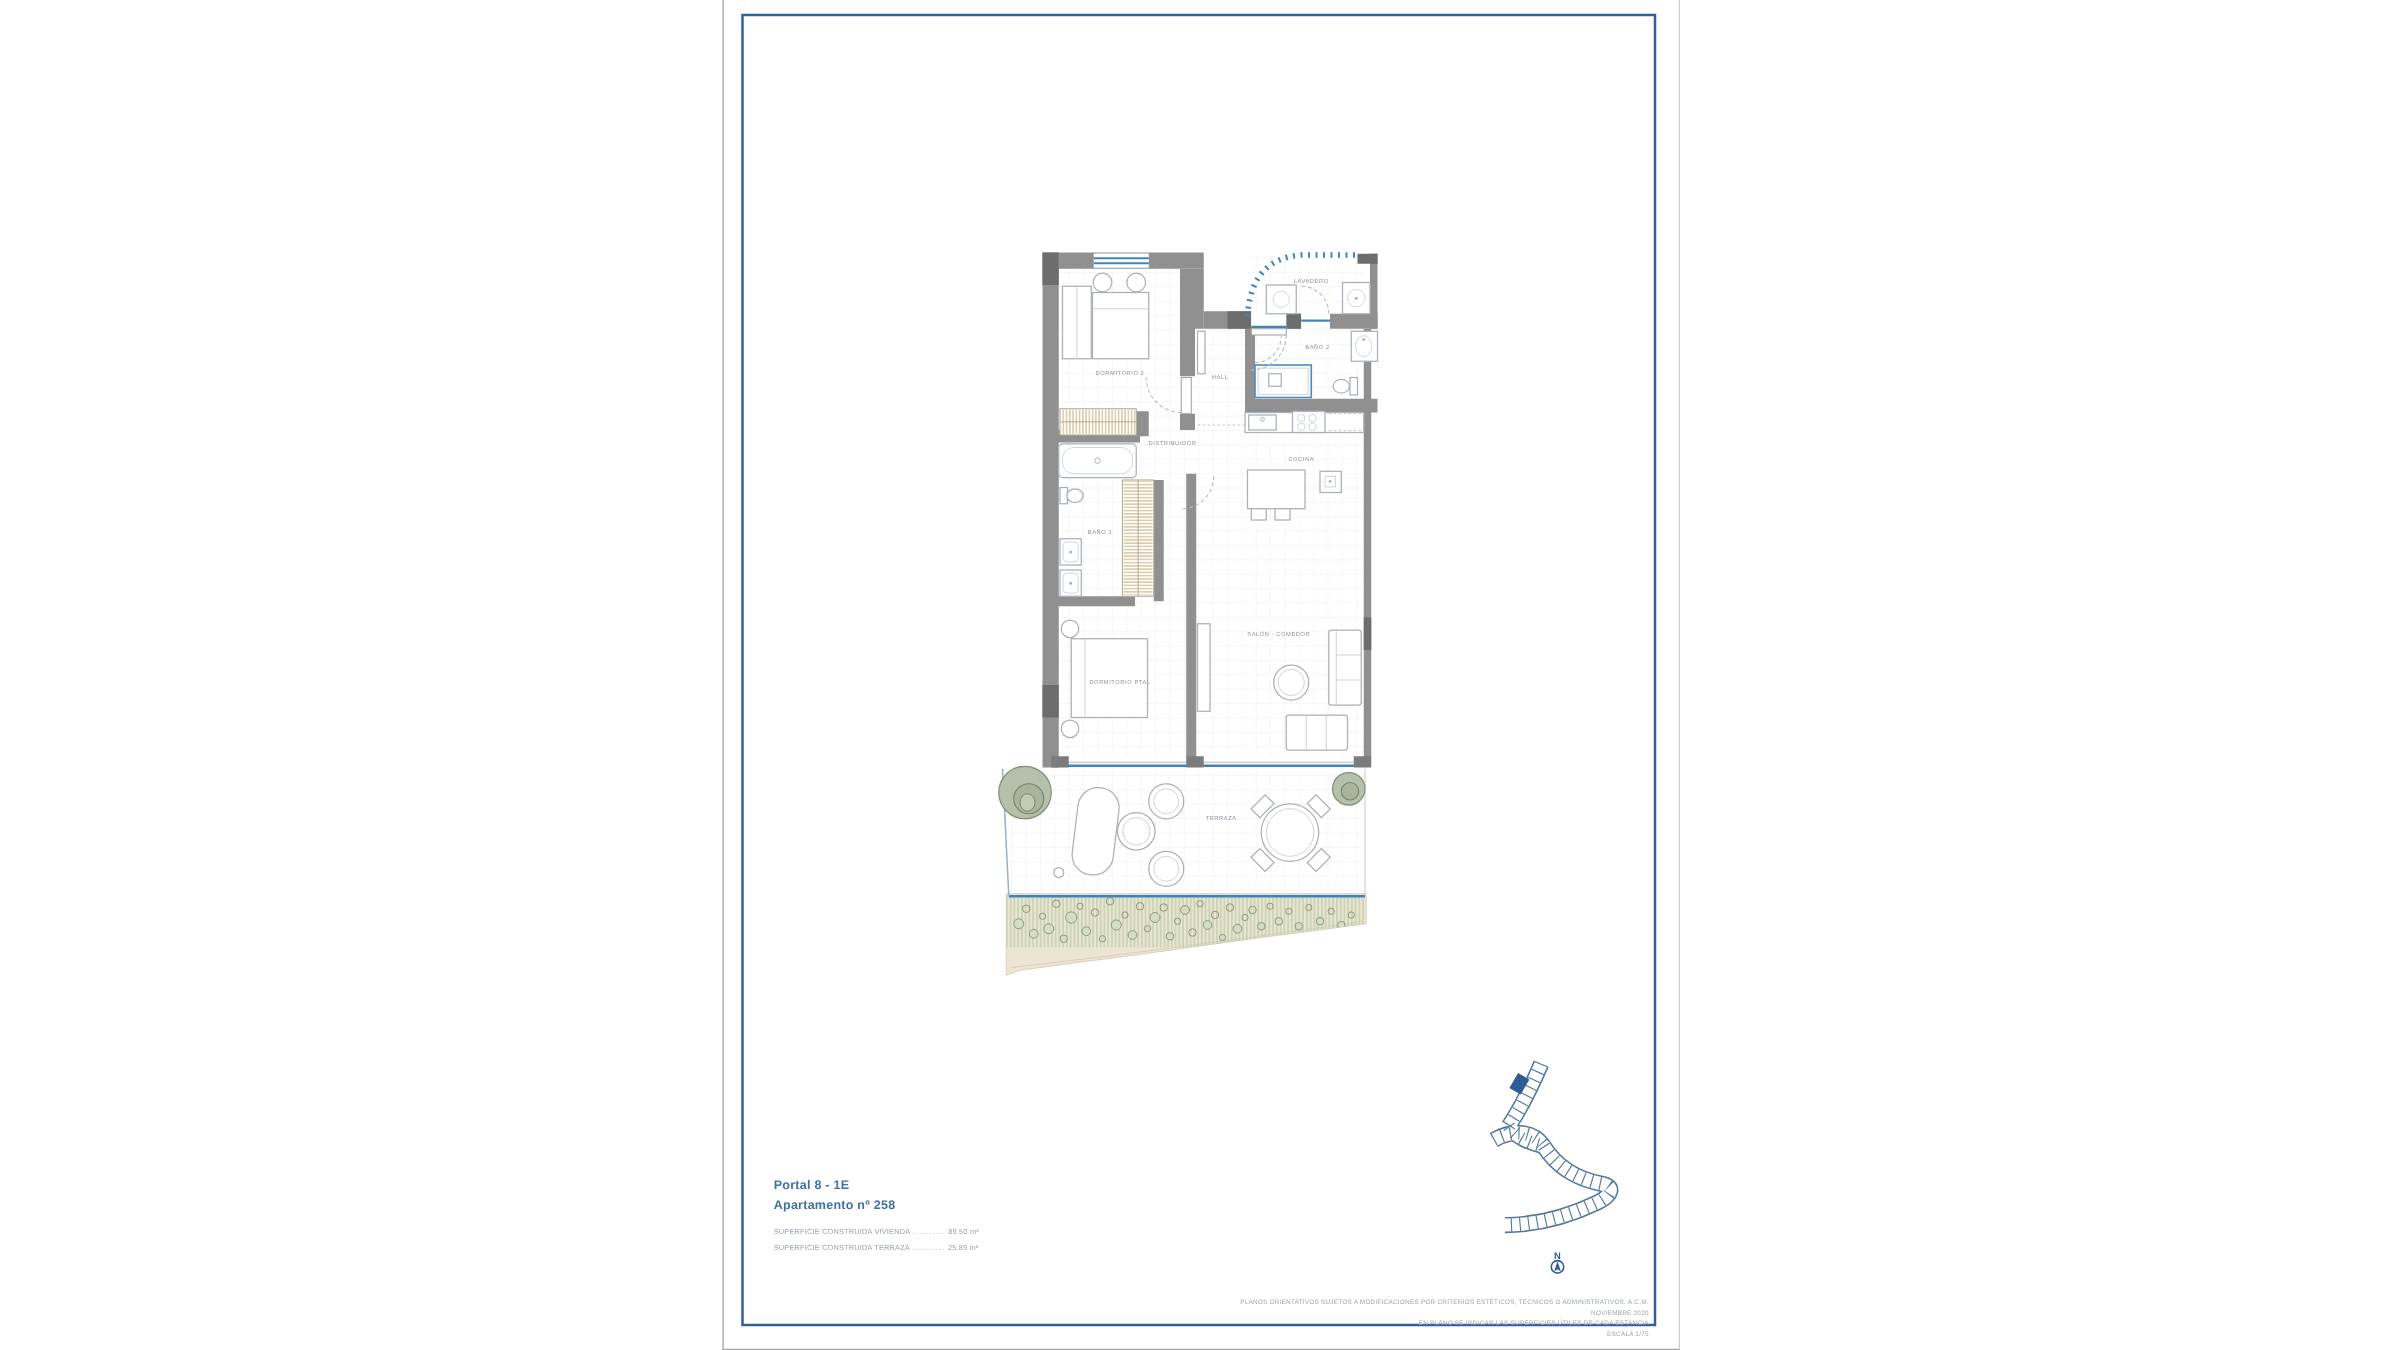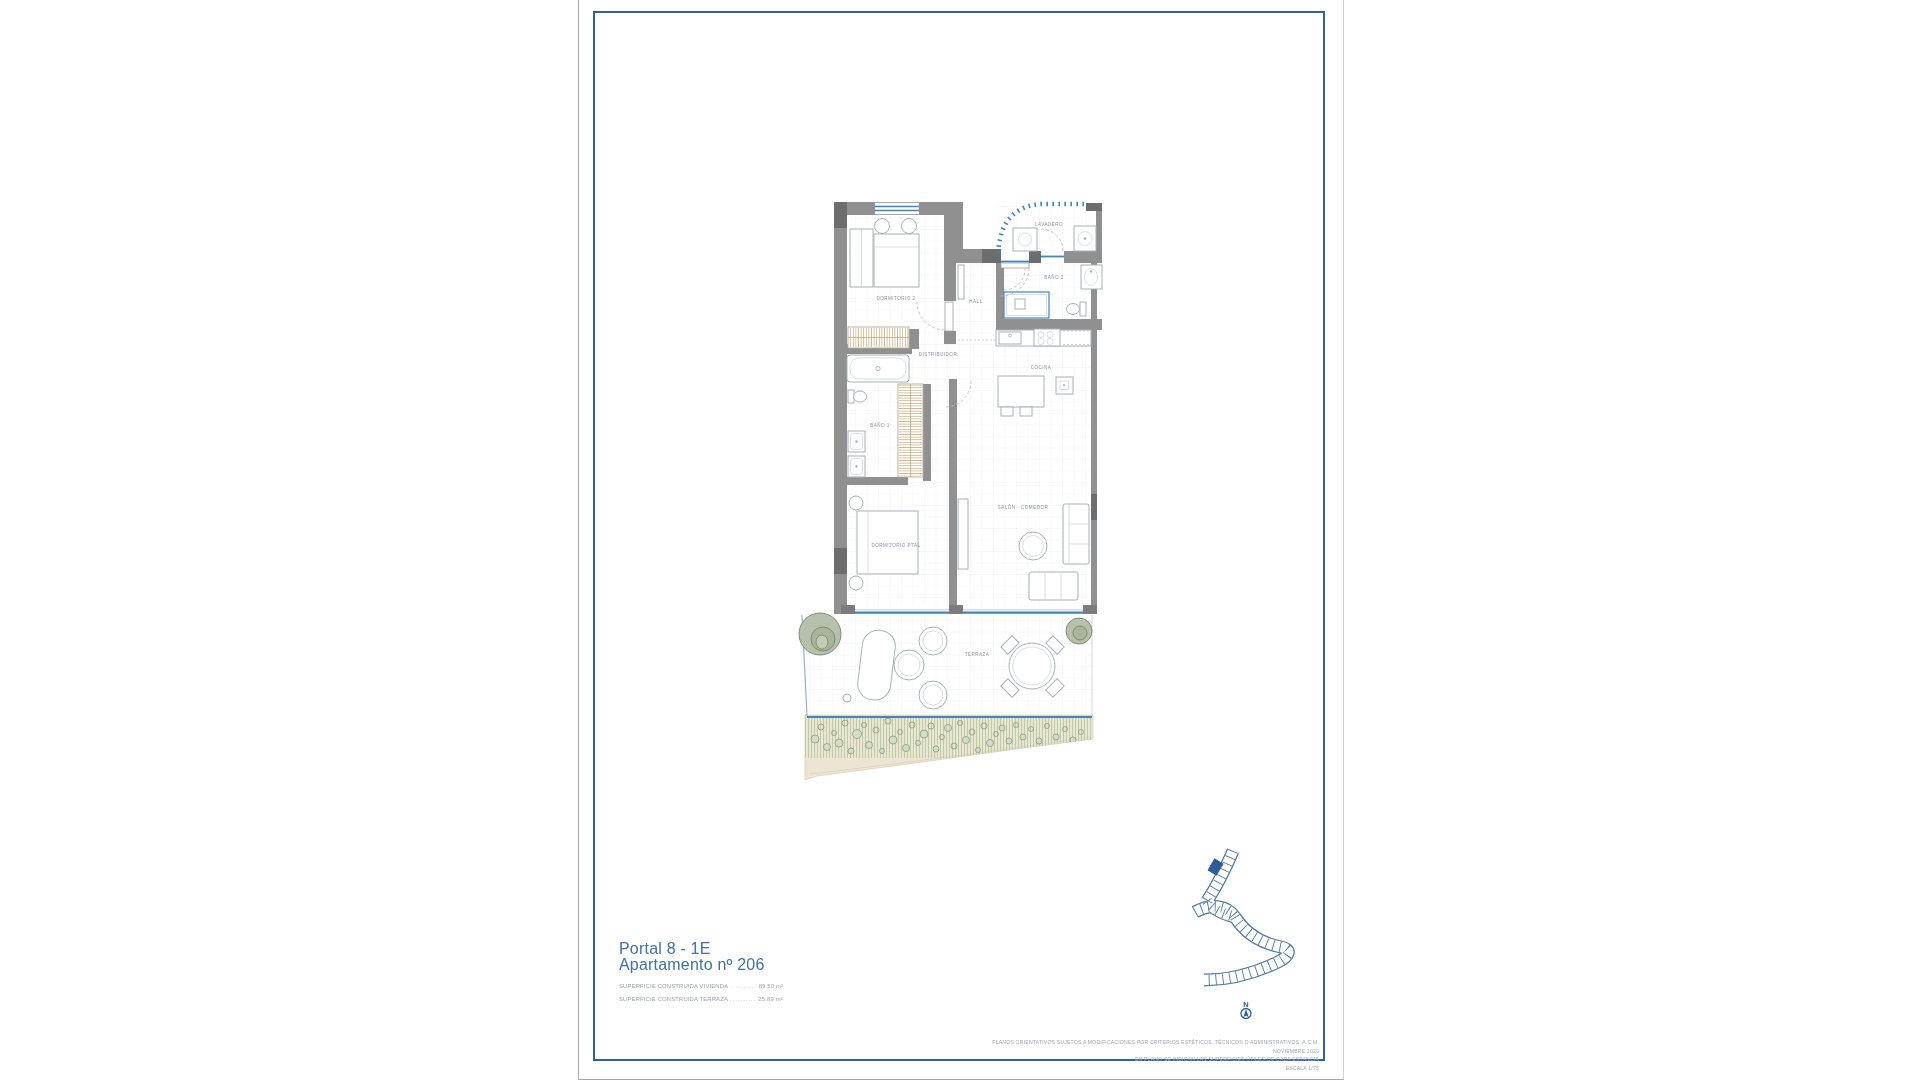--- a/index.html
+++ b/index.html
@@ -2,21 +2,21 @@
 <html><head>
 <meta charset="utf-8">
 <style>
   html,body{margin:0;padding:0;width:1920px;height:1080px;background:#ffffff;overflow:hidden;
     font-family:"Liberation Sans","DejaVu Sans",sans-serif;}
   .page{position:absolute;left:578px;top:-1px;width:764px;height:1080px;background:#ffffff;
     border-left:1px solid #a6a6a6;border-right:1px solid #cfcfcf;border-bottom:1px solid #a6a6a6;}
   .frame{position:absolute;left:14px;top:12px;width:728px;height:1046px;border:2.5px solid #30609a;}
   .plan-svg{position:absolute;left:0;top:0;width:764px;height:1080px;}
   .title-block{position:absolute;left:40px;top:942px;color:#416fa5;}
-  .title-block .t{font-size:16px;font-weight:400;line-height:15.5px;letter-spacing:.2px;white-space:nowrap;}
+  .title-block .t{font-size:10px;font-weight:700;line-height:15.5px;letter-spacing:.2px;white-space:nowrap;}
   .areas{position:absolute;left:40px;top:981px;width:172px;color:#97a1ac;}
   .area-row{display:flex;align-items:baseline;font-size:5.9px;line-height:13px;letter-spacing:.15px;white-space:nowrap;}
   .area-row .dots{padding:0 2px;letter-spacing:1px;}
   .disclaimer{position:absolute;right:24px;top:1039px;width:340px;text-align:right;
     font-size:5.1px;line-height:8.6px;color:#9aa5b1;letter-spacing:.2px;}
   svg text{font-family:"Liberation Sans","DejaVu Sans",sans-serif;}
   .rlabel{font-size:4.6px;fill:#8b939f;letter-spacing:.45px;}
   .b1{fill:#d5ddc6;stroke:#8a987f;stroke-width:.8;}
   .b2{fill:none;stroke:#8a987f;stroke-width:.8;}
   .fx{fill:#ffffff;stroke:#a7b0ba;stroke-width:1;}
@@ -332,21 +332,21 @@
 
     <g>
       <text x="667" y="1008" text-anchor="middle" font-size="7.5" font-weight="700" fill="#2d5d94">N</text>
       <circle cx="667" cy="1014.5" r="5" fill="none" stroke="#2d5d94" stroke-width="1.3"></circle>
       <path d="M667,1010 L664.3,1018.2 L667,1016.4 L669.7,1018.2 Z" fill="#2d5d94"></path>
     </g>
   </svg>
 
   <div class="title-block">
     <div class="t">Portal 8 - 1E</div>
-    <div class="t">Apartamento nº 206</div>
+    <div class="t">Apartamento nº 258</div>
   </div>
 
   <div class="areas">
     <div class="area-row">
       <span>SUPERFICIE CONSTRUIDA VIVIENDA</span>
       <span class="dots">..........</span>
       <span>89.50 m²</span>
     </div>
     <div class="area-row">
       <span>SUPERFICIE CONSTRUIDA TERRAZA</span>

